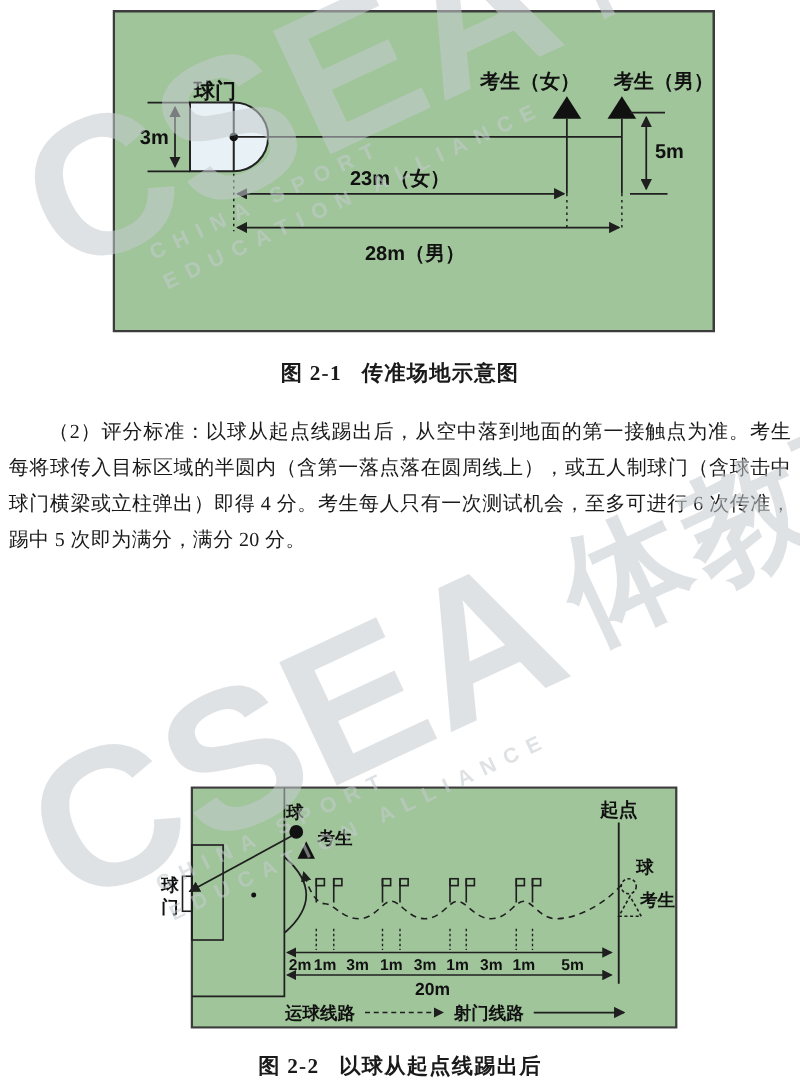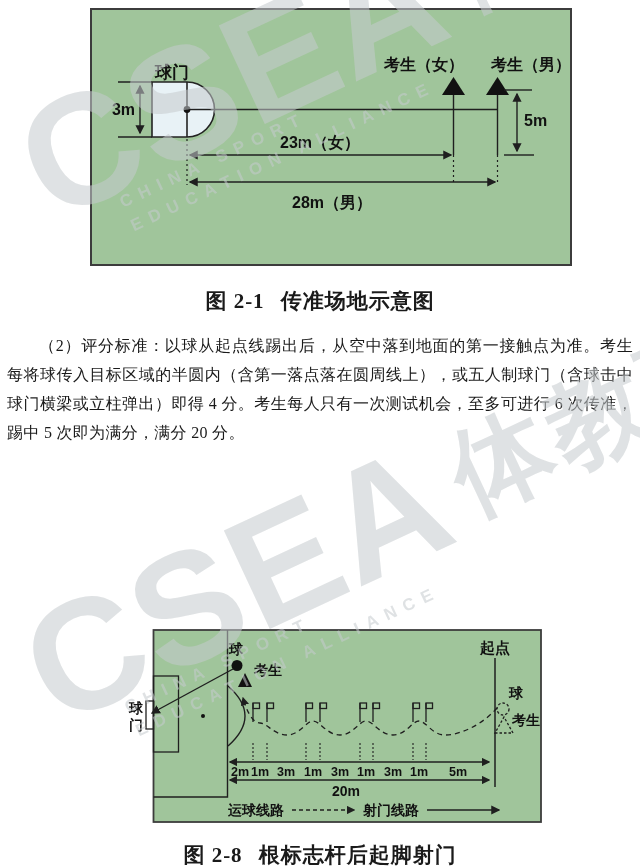--- a/index.html
+++ b/index.html
@@ -5,21 +5,21 @@
   html,body{margin:0;padding:0;background:#fff;}
   .page{position:relative;width:640px;height:866px;background:#ffffff;overflow:hidden;
         font-family:"Liberation Serif","DejaVu Serif",serif;color:#1a1a1a;}
   
   .fig{position:absolute;}
   .fig svg{display:block;}
   .dtxt{font-family:"Liberation Sans","DejaVu Sans",sans-serif;font-weight:bold;fill:#111;}
   .f16{font-size:16px;} .f17{font-size:17px;} .f15{font-size:15px;} .f14{font-size:14px;} .f12{font-size:12.5px;}
   
   .caption{position:absolute;left:0;width:100%;text-align:center;font-weight:bold;
-           font-size:21px;letter-spacing:1px;}
+           font-size:17px;letter-spacing:1px;}
   .cap-gap{display:inline-block;width:16px;}
   
   .bodytext{position:absolute;left:7px;right:7px;top:331px;font-size:16px;line-height:29px;
             text-align:justify;letter-spacing:0.3px;}
   .bodytext p{margin:0;text-indent:2em;}
   
   .wm{position:absolute;transform:rotate(-25deg);transform-origin:0 50%;pointer-events:none;
       color:#c6cbce;opacity:.55;font-family:"Liberation Sans","DejaVu Sans",sans-serif;
       font-weight:bold;white-space:nowrap;z-index:6;}
   .wm-line{display:flex;align-items:center;gap:18px;line-height:1;}
@@ -180,21 +180,21 @@
       <line x1="373" y1="29" x2="373" y2="158" stroke="#1f1f1f" stroke-width="1.5"></line>
       <text x="373" y="24" text-anchor="middle" class="dtxt f15">起点</text>
       <circle cx="381" cy="80" r="6" fill="none" stroke="#1f1f1f" stroke-width="1.3" stroke-dasharray="2.5,2"></circle>
       <text x="394" y="69" text-anchor="middle" class="dtxt f14">球</text>
       <path d="M373,104 L391,104 L382,88 Z" fill="none" stroke="#1f1f1f" stroke-width="1.3" stroke-dasharray="2.5,2"></path>
       <text x="390" y="96" text-anchor="start" class="dtxt f14">考生</text>
     </svg>
   </div>
 
   <div class="caption" style="top:841px;">
-    <span>图 2-8</span><span class="cap-gap"></span><span>根标志杆后起脚射门</span>
+    <span>图 2-2</span><span class="cap-gap"></span><span>以球从起点线踢出后</span>
   </div>
 
   <div class="wm" style="left:35px;top:93px;">
     <div class="wm-line">
       <span class="wm-big">CSEA</span>
       <span class="wm-brand">体教联盟APP</span>
     </div>
     <div class="wm-small">
       <div>CHINA  SPORT</div>
       <div>EDUCATION  ALLIANCE</div>

